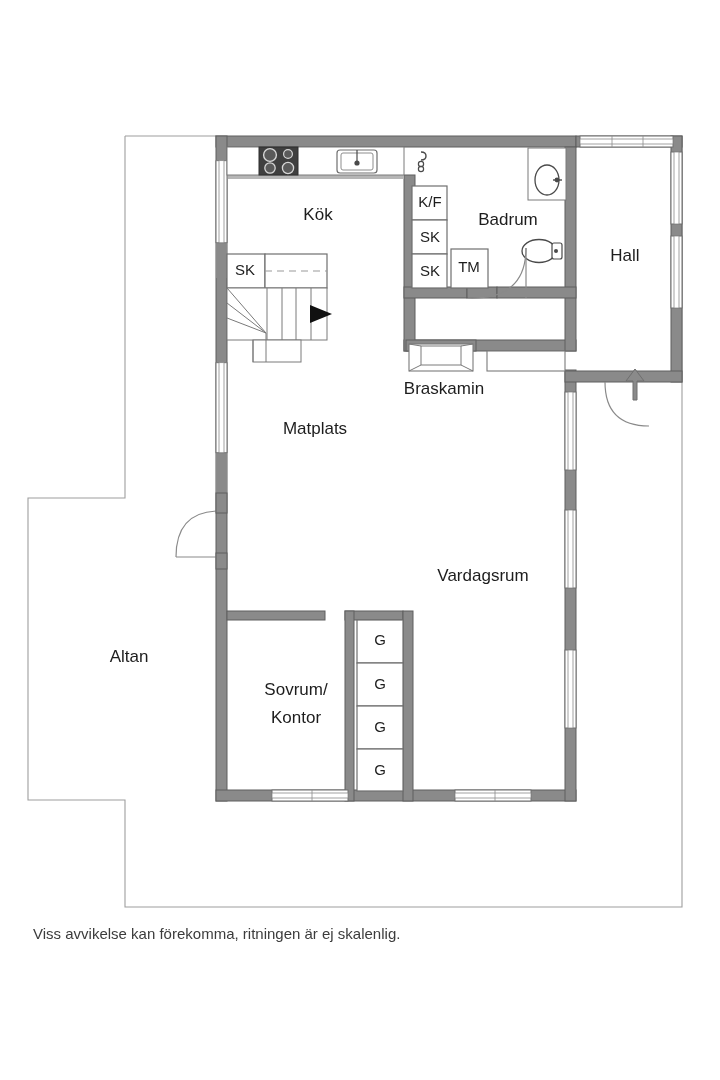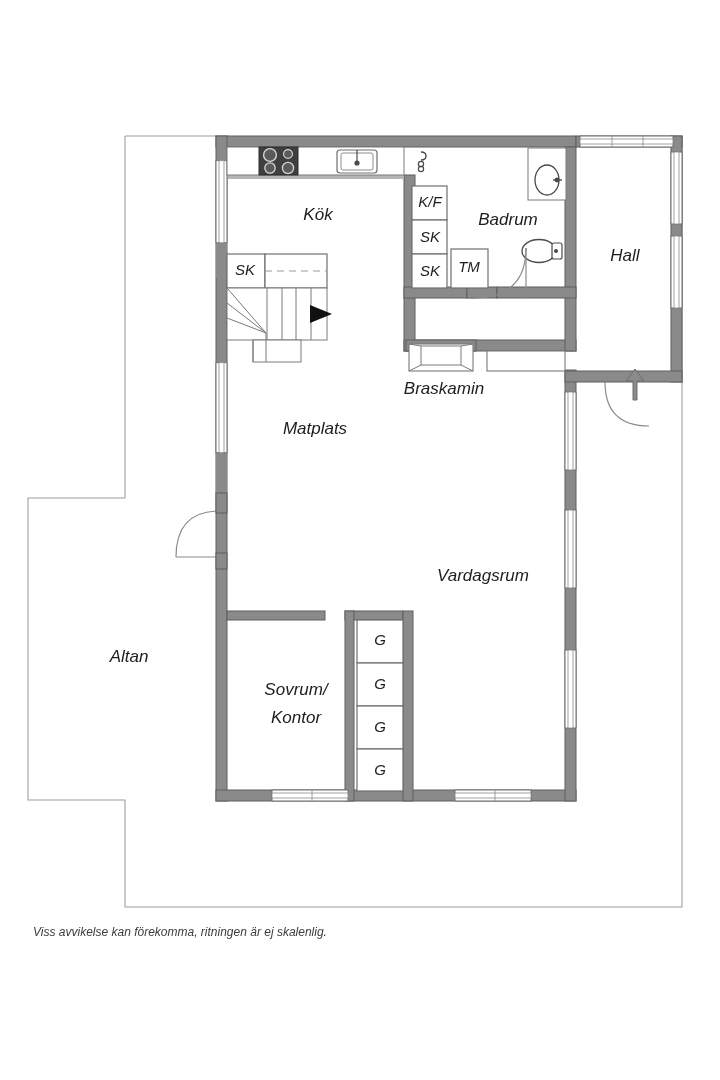--- a/index.html
+++ b/index.html
@@ -1,21 +1,21 @@
 <!DOCTYPE html>
 <html><head>
 <meta charset="utf-8">
 <style>
   html,body{margin:0;padding:0;background:#ffffff;}
   body{width:720px;height:1080px;overflow:hidden;font-family:"Liberation Sans",sans-serif;}
-  #plan-root{position:relative;width:720px;height:1080px;background:#fff;font-style:italic;}
+  #plan-root{position:relative;width:720px;height:1080px;background:#fff;}
   svg.plan{position:absolute;left:0;top:0;width:720px;height:1080px;display:block;}
   .roomlabel{font-family:"Liberation Sans",sans-serif;font-size:17px;fill:#1d1d1d;text-anchor:middle;dominant-baseline:middle;}
   .cablabel{font-family:"Liberation Sans",sans-serif;font-size:15px;fill:#1d1d1d;text-anchor:middle;dominant-baseline:middle;}
-  .caption{position:absolute;left:33px;top:925px;font-size:12px;color:#3c3c3c;font-family:"Liberation Sans",sans-serif;white-space:nowrap;}
+  .caption{position:absolute;left:33px;top:925px;font-size:15px;color:#3c3c3c;font-family:"Liberation Sans",sans-serif;white-space:nowrap;}
 </style>
 </head>
 <body>
 
 <div id="plan-root">
 
   <svg class="plan" viewBox="0 0 720 1080">
     <defs>
       <g id="winH">
         <rect x="0" y="0" width="100" height="11" fill="#ffffff" stroke="#6f6f6f" stroke-width="1"></rect>

